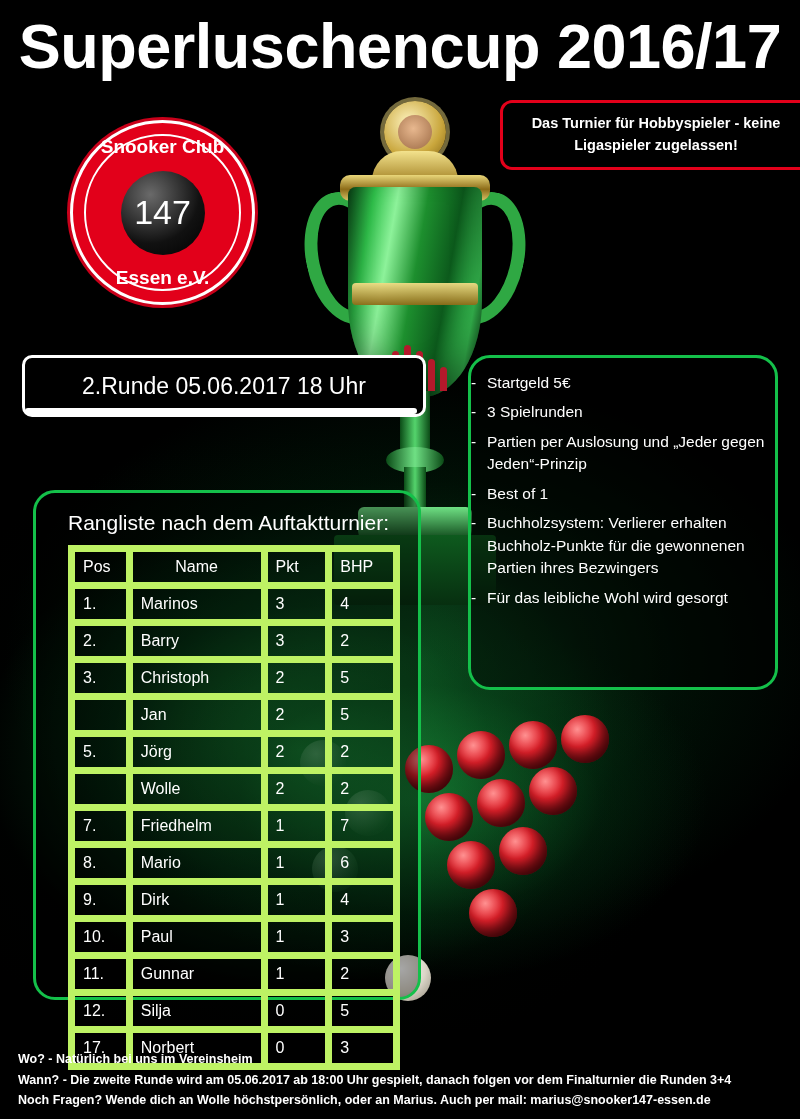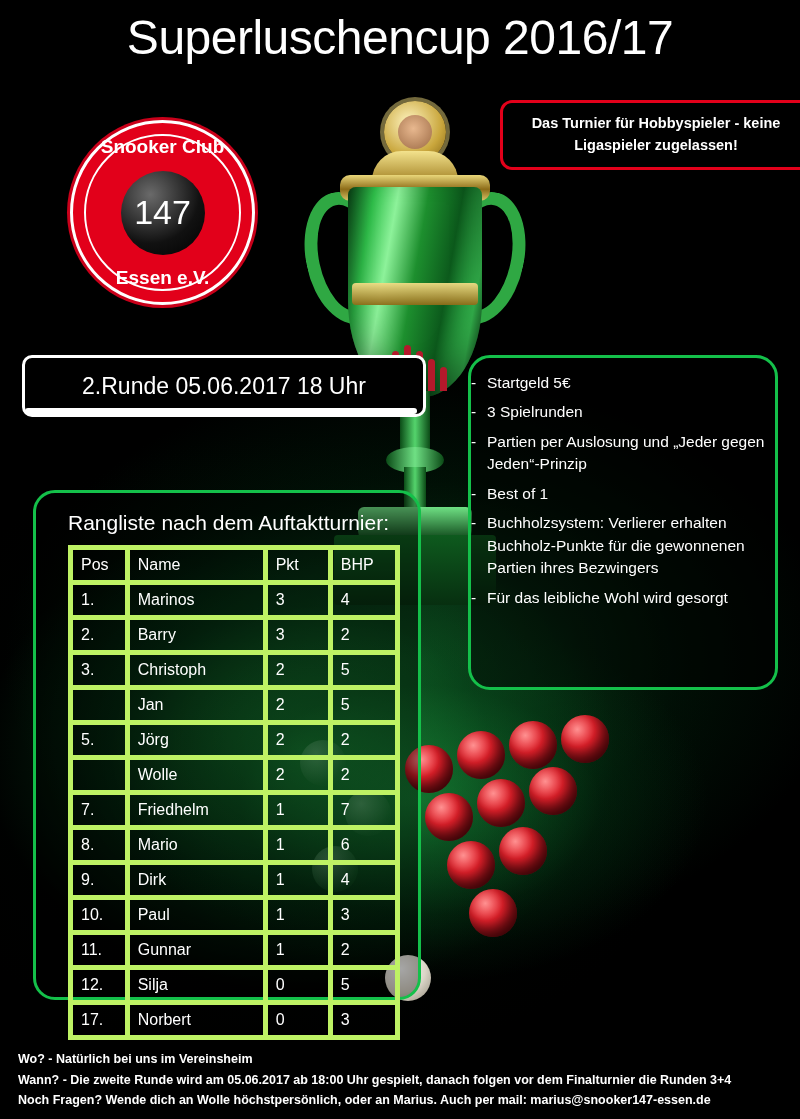--- a/index.html
+++ b/index.html
@@ -93,21 +93,21 @@
     background:radial-gradient(circle at 34% 30%, #ff9191 0%, #e0202a 38%, #8c0b13 75%, #4a050a 100%);
     box-shadow:inset -6px -8px 14px rgba(0,0,0,.55);}
   .cue-ball{position:absolute;left:385px;top:955px;width:46px;height:46px;border-radius:50%;
     background:radial-gradient(circle at 35% 30%,#ffffff,#dcd6c8 55%,#8d8878 100%);}
   .ghost-ball{position:absolute;width:46px;height:46px;border-radius:50%;
     background:radial-gradient(circle at 35% 30%, rgba(190,240,200,.30), rgba(40,120,60,.18) 70%, rgba(0,0,0,0) 100%);}
 
   
   .title{
     position:absolute;left:0;top:10px;width:800px;text-align:center;
-    color:#fff;font-size:48px;font-weight:normal;letter-spacing:-0.5px;
+    color:#fff;font-size:63px;font-weight:bold;letter-spacing:-0.5px;
     text-shadow:0 0 14px rgba(0,0,0,.9);
   }
 
   
   .logo{position:absolute;left:70px;top:120px;width:185px;height:185px;}
   .logo-disc{position:absolute;inset:0;border-radius:50%;
     background:#e2001a;border:3px solid #ffffff;box-shadow:0 0 0 3px #c9001a;}
   .logo-disc:after{content:"";position:absolute;inset:11px;border-radius:50%;border:2px solid #fff;}
   .logo-ball{position:absolute;left:50%;top:50%;transform:translate(-50%,-50%);
     width:84px;height:84px;border-radius:50%;
@@ -150,26 +150,26 @@
 
   
   .rank{
     position:absolute;left:33px;top:490px;width:388px;height:510px;
     border:3px solid #14c04a;border-radius:22px;background:rgba(0,0,0,.35);
     padding:14px 18px;box-sizing:border-box;
   }
   .rank-title{color:#fff;font-size:21px;margin:4px 0 10px 14px;}
   table{border-collapse:collapse;margin:0 0 0 14px;}
   td,th{
-    border:5px solid #bef264;color:#fff;font-size:16px;
+    border:7px solid #bef264;color:#fff;font-size:16px;
     padding:5px 8px;text-align:left;font-weight:normal;height:20px;
   }
   th{font-weight:normal;}
   .c-pos{width:38px;}
-  .c-name{width:130px;}
+  .c-name{width:130px;text-align:center;}
   .c-pkt{width:50px;}
   .c-bhp{width:50px;}
 
   
   .footer{
     position:absolute;left:18px;bottom:8px;width:770px;color:#fff;font-size:12.5px;
     line-height:1.65;font-weight:bold;
   }
   .footer div{white-space:nowrap;}
 </style>

